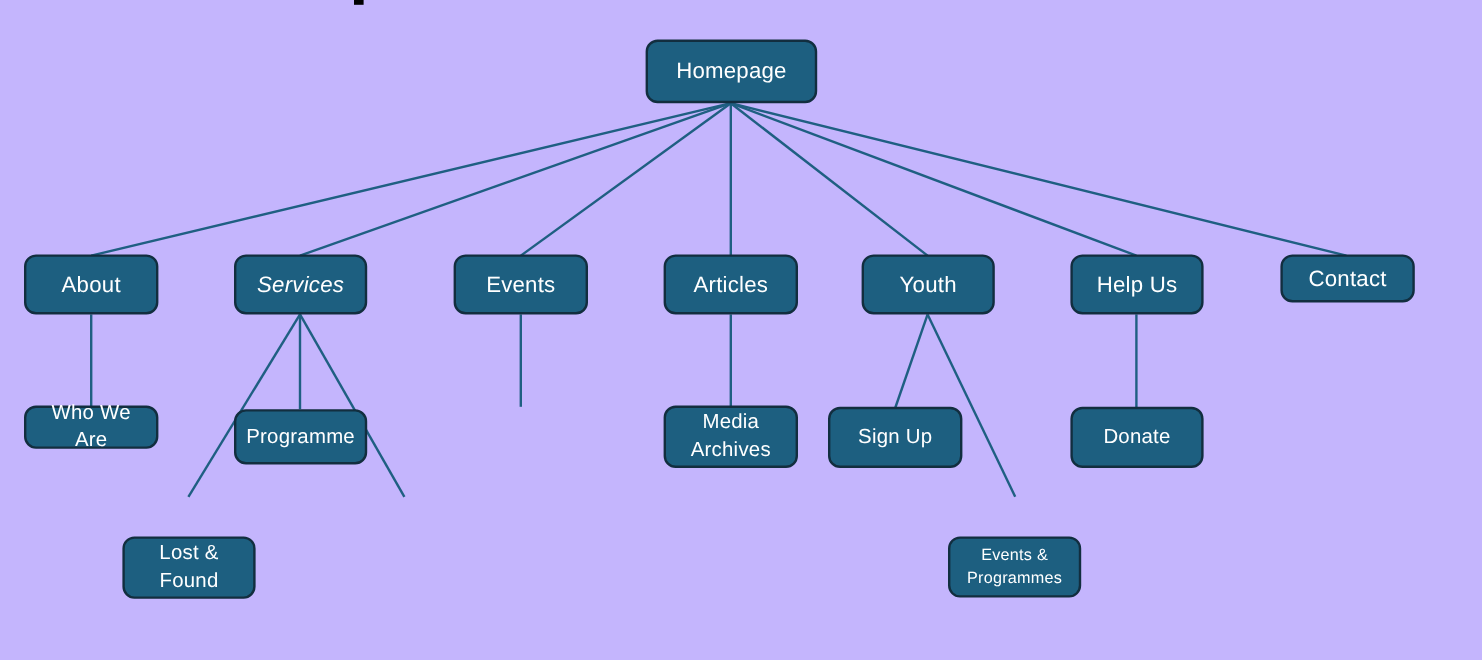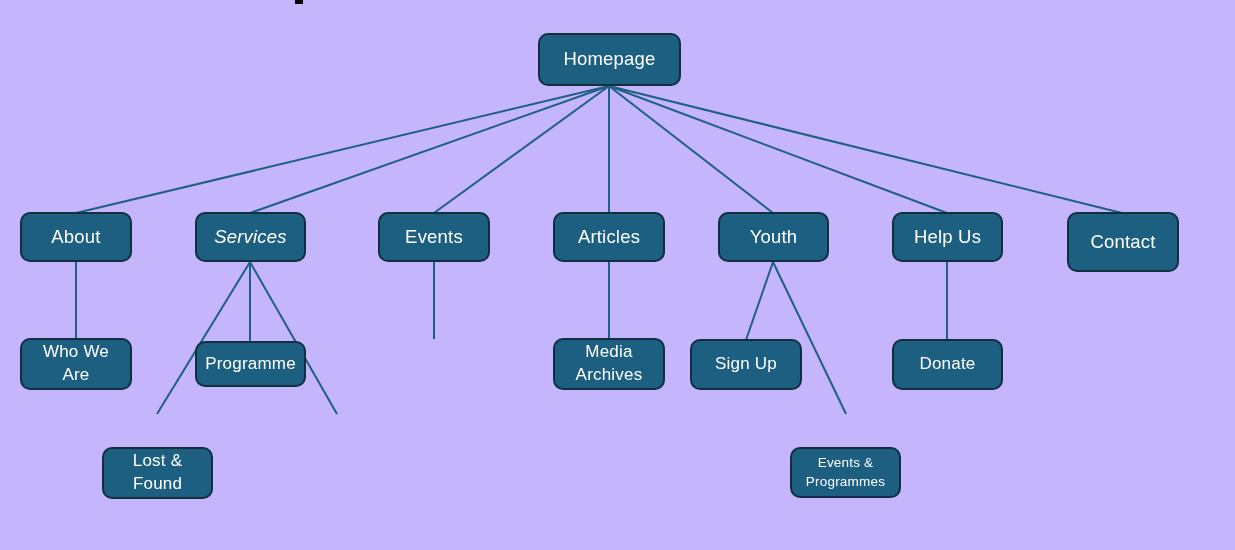--- a/index.html
+++ b/index.html
@@ -80,23 +80,23 @@
   </svg>
 
   <div class="node fs-lg" style="left:538px; top:33px;  width:143px; height:53px;">Homepage</div>
 
   <div class="node fs-lg" style="left:20px;   top:212px; width:112px; height:50px;">About</div>
   <div class="node fs-lg" style="left:195px;  top:212px; width:111px; height:50px;font-style:italic;">Services</div>
   <div class="node fs-lg" style="left:378px;  top:212px; width:112px; height:50px;">Events</div>
   <div class="node fs-lg" style="left:553px;  top:212px; width:112px; height:50px;">Articles</div>
   <div class="node fs-lg" style="left:718px;  top:212px; width:111px; height:50px;">Youth</div>
   <div class="node fs-lg" style="left:892px;  top:212px; width:111px; height:50px;">Help Us</div>
-  <div class="node fs-lg" style="left:1067px; top:212px; width:112px; height:60px;">Contact</div>
+  <div class="node fs-lg" style="left:1067px; top:212px; width:112px; height:40px;">Contact</div>
 
-  <div class="node" style="left:20px;  top:338px; width:112px; height:52px;">Who We
+  <div class="node" style="left:20px;  top:338px; width:112px; height:36px;">Who We
 Are</div>
   <div class="node" style="left:195px; top:341px; width:111px; height:46px;">Programme</div>
   <div class="node" style="left:102px; top:413px; width:111px; height:52px;margin-top:34px;">Lost &amp;
 Found</div>
   <div class="node" style="left:553px; top:338px; width:112px; height:52px;">Media
 Archives</div>
   <div class="node" style="left:690px; top:339px; width:112px; height:51px;">Sign Up</div>
   <div class="node fs-xs" style="left:790px; top:413px; width:111px; height:51px;">Events &amp;
 Programmes</div>
   <div class="node" style="left:892px; top:339px; width:111px; height:51px;">Donate</div>

